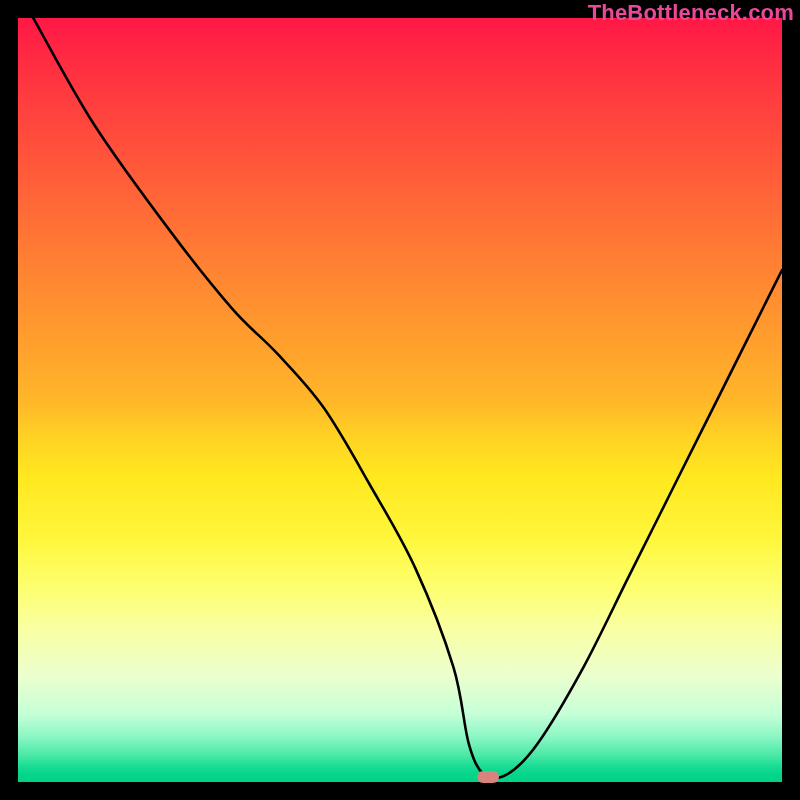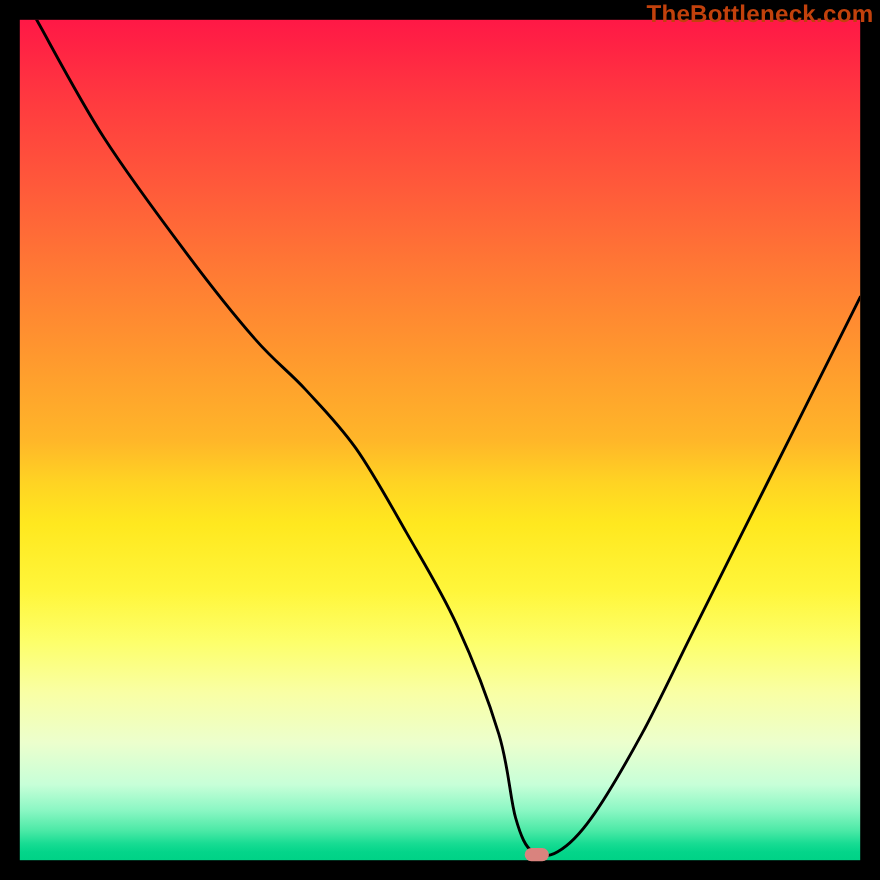--- a/index.html
+++ b/index.html
@@ -59,21 +59,21 @@
     border-radius: 6px;
     background: #d9837e;
     transform: translate(-50%, -50%);
   }
   .watermark {
     position: absolute;
     top: 0;
     right: 6px;
     font-size: 22px;
     font-weight: 600;
-    color: #c2410c;
+    color: #ec4899;
     letter-spacing: 0.2px;
     user-select: none;
   }
 </style>
 </head>
 <body>
 
 <div class="frame">
   <div class="plot-area">
     <svg class="curve" viewBox="0 0 764 764" preserveAspectRatio="none">

